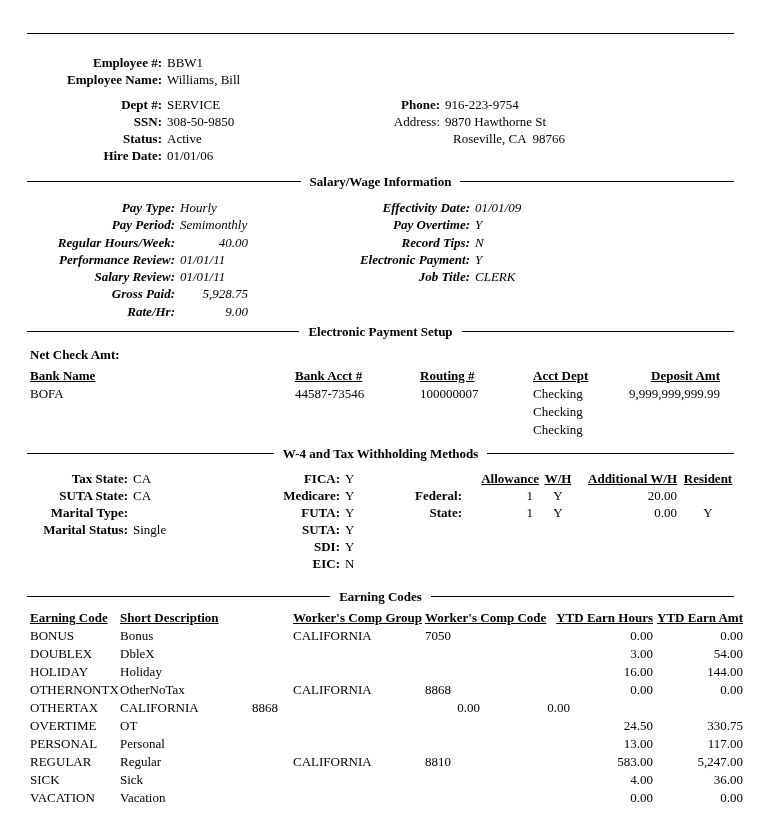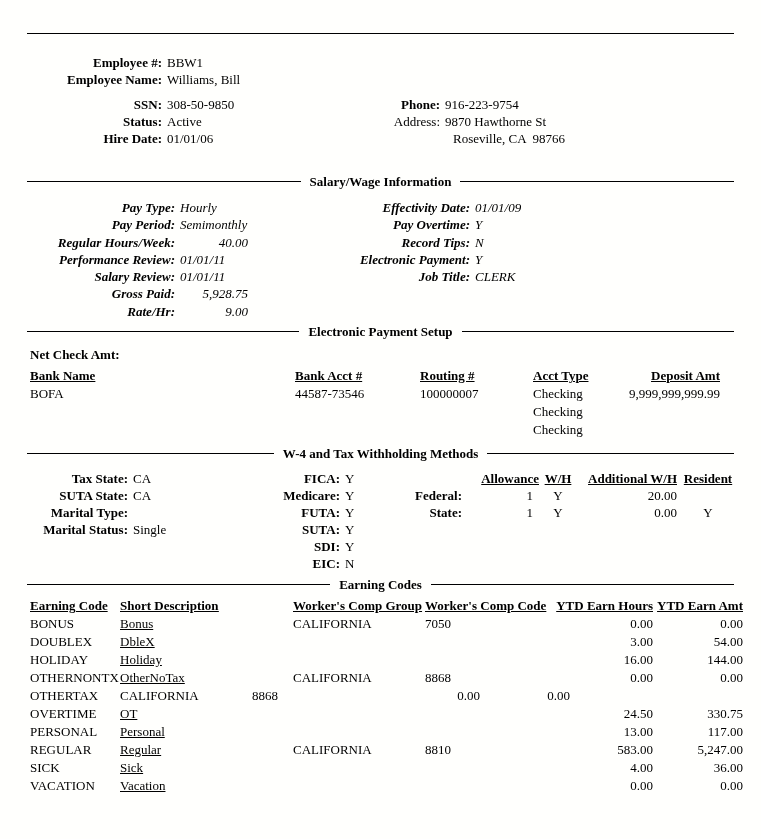--- a/index.html
+++ b/index.html
@@ -56,59 +56,63 @@
   .ep-body { margin:6px 30px 0; }
   .net-check { font-weight:bold; line-height:17px; }
   .bank-table { margin-top:4px; line-height:18px; }
   .bank-row { display:flex; white-space:pre; }
   .bc { flex-shrink:0; overflow:visible; }
   .bc1 { width:265px; } .bc2 { width:125px; } .bc3 { width:113px; }
   .bc4 { width:87px; } .bc5 { width:100px; text-align:right; }
   .u { text-decoration:underline; font-weight:bold; }
 
   
-  .w4-body { position:relative; margin:8px 30px 4px; line-height:17px; height:102px; }
+  .w4-body { position:relative; margin:8px 30px 16px; line-height:17px; height:102px; }
   .w4-left .lbl { width:98px; }
   .w4-mid { position:absolute; left:170px; top:0; }
   .w4-mid .lbl { width:140px; }
   .w4-right { position:absolute; left:370px; top:0; }
   .wh-row { display:flex; white-space:pre; }
   .wc { flex-shrink:0; }
   .wc0 { width:62px; text-align:right; font-weight:bold; }
   .wc1 { width:77px; text-align:right; }
   .wc1 .cellv { padding-right:6px; }
   .wc2 { width:38px; text-align:center; }
   .wc3 { width:100px; text-align:right; }
   .wc4 { width:62px; text-align:center; }
 
   
   .ec-table { margin:4px 30px 0; line-height:18px; }
   .ec-row { display:flex; white-space:pre; }
   .ec { flex-shrink:0; }
-  .ec1 { width:90px; } .ec2 { width:173px;text-decoration:underline; } .ec3 { width:132px; }
+  .ec1 { width:90px; } .ec2 { width:173px; } .ec3 { width:132px; }
   .ec4 { width:128px; } .ec5 { width:100px; text-align:right; }
   .ec6 { width:90px; text-align:right; }
 </style>
 </head>
 <body>
 
 <div class="page">
 
   <div class="header-rule"></div>
 
   <div class="emp">
     <div class="row">
       <span class="lbl">Employee #:</span>
       <span class="val">BBW1</span>
     </div>
     <div class="row">
       <span class="lbl">Employee Name:</span>
       <span class="val">Williams, Bill</span>
     </div>
     <div class="gap8"></div>
+    <div class="row">
+      <span class="lbl">Dept #:</span>
+      <span class="val">SERVICE</span>
+    </div>
     <div class="row">
       <span class="lbl">SSN:</span>
       <span class="val">308-50-9850</span>
     </div>
     <div class="row">
       <span class="lbl">Status:</span>
       <span class="val">Active</span>
     </div>
     <div class="row">
       <span class="lbl">Hire Date:</span>
@@ -198,21 +202,21 @@
     <span class="dl"></span>
   </div>
 
   <div class="ep-body">
     <div class="net-check">Net Check Amt:</div>
     <div class="bank-table">
       <div class="bank-row">
         <span class="bc bc1"><span class="u">Bank Name</span></span>
         <span class="bc bc2"><span class="u">Bank Acct #</span></span>
         <span class="bc bc3"><span class="u">Routing #</span></span>
-        <span class="bc bc4"><span class="u">Acct Type</span></span>
+        <span class="bc bc4"><span class="u">Acct Dept</span></span>
         <span class="bc bc5"><span class="u">Deposit Amt</span></span>
       </div>
       <div class="bank-row">
         <span class="bc bc1">BOFA</span>
         <span class="bc bc2">44587-73546</span>
         <span class="bc bc3">100000007</span>
         <span class="bc bc4">Checking</span>
         <span class="bc bc5">9,999,999,999.99</span>
       </div>
       <div class="bank-row">

